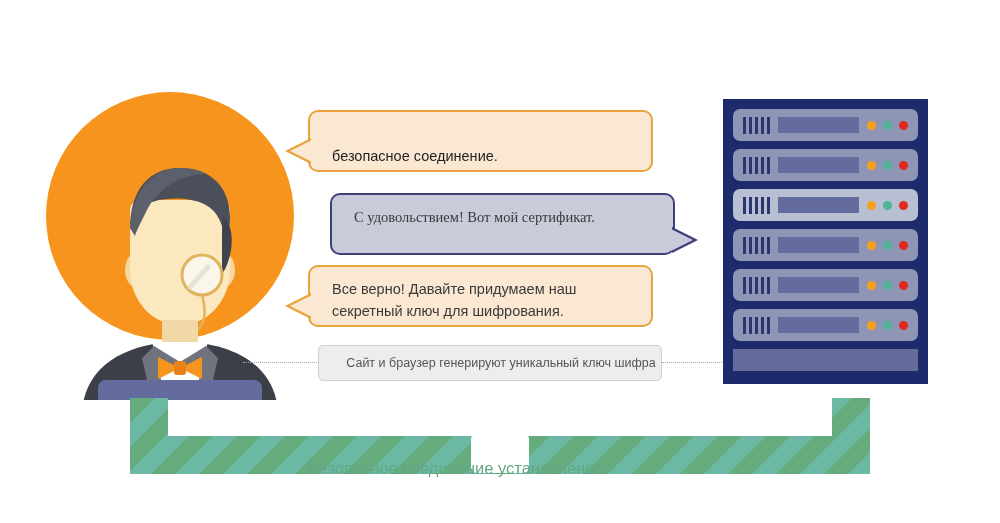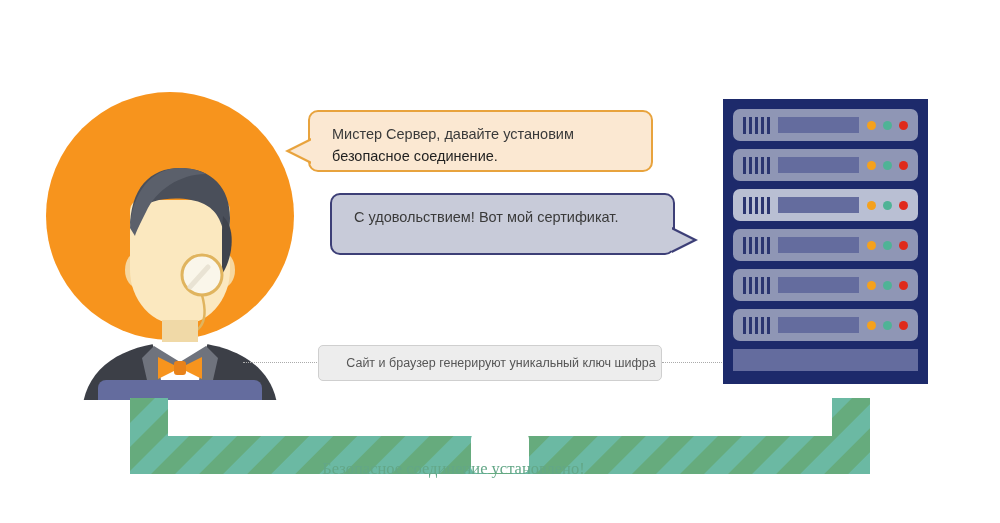--- a/index.html
+++ b/index.html
@@ -176,21 +176,21 @@
 
   #padlock { position: absolute; left: 455px; top: 393px; z-index: 7; }
 
   #caption {
     position: absolute;
     left: 0;
     top: 459px;
     width: 907px;
     text-align: center;
     color: #63a787;
-    font-family: Liberation Serif, serif;
+    font-family: Liberation Sans, sans-serif;
     font-size: 16.5px;
     z-index: 7;
   }
 </style>
 </head>
 <body>
 
 <div id="canvas">
 
   <svg id="green-band" width="1000" height="523">
@@ -241,33 +241,41 @@
       <path d="M150 330 c8 -4 14 -1 14 7 c0 5 -2 9 -4 13 c3 5 4 11 2 17 c-3 9 -11 13 -18 10
                c6 -3 10 -9 10 -18 c0 -10 -4 -18 -10 -22 c2 -4 4 -6 6 -7 z" fill="#ffffff"></path>
       <path d="M156 326 c3 -4 7 -5 9 -3 c1 3 -1 7 -5 9 c-3 1 -5 -2 -4 -6 z" fill="#ffffff"></path>
     </svg>
   </div>
 
   <div class="bubble" id="bubble-1" style="left:308px; top:110px; width:345px; height:62px;">
     <span class="tail tail-left-border" style="top:26px;"></span>
     <span class="tail tail-left-fill" style="top:28px;"></span>
     <div class="bubble-text">
-      <span>Мистер Сервер, давайте установим</span><br>
+      <br>
       <b>безопасное соединение.</b>
     </div>
   </div>
 
-  <div class="bubble blue" id="bubble-2" style="left:330px; top:193px; width:345px; height:62px;">
+  <div class="bubble blue" id="bubble-2" style="left:330px; top:193px; width:345px; height:62px;font-family:Liberation Serif, serif;">
     <span class="tail tail-right-border" style="top:32px;"></span>
     <span class="tail tail-right-fill" style="top:34px;"></span>
     <div class="bubble-text">
       <span>С удовольствием! Вот мой сертификат.</span><br>
     </div>
   </div>
 
+  <div class="bubble" id="bubble-3" style="left:308px; top:265px; width:345px; height:62px;">
+    <span class="tail tail-left-border" style="top:26px;"></span>
+    <span class="tail tail-left-fill" style="top:28px;"></span>
+    <div class="bubble-text">
+      <span>Все верно! Давайте придумаем наш</span><br>
+      <span>секретный ключ для шифрования.</span>
+    </div>
+  </div>
 
   <div class="dotline" style="left:243px; width:76px;"></div>
   <div class="dotline" style="left:662px; width:62px;"></div>
   <div id="key-callout">
     <span>Сайт и браузер генерируют уникальный ключ шифра</span>
   </div>
 
   <div id="server-rack">
     <div class="server-unit">
       <span class="vent">

